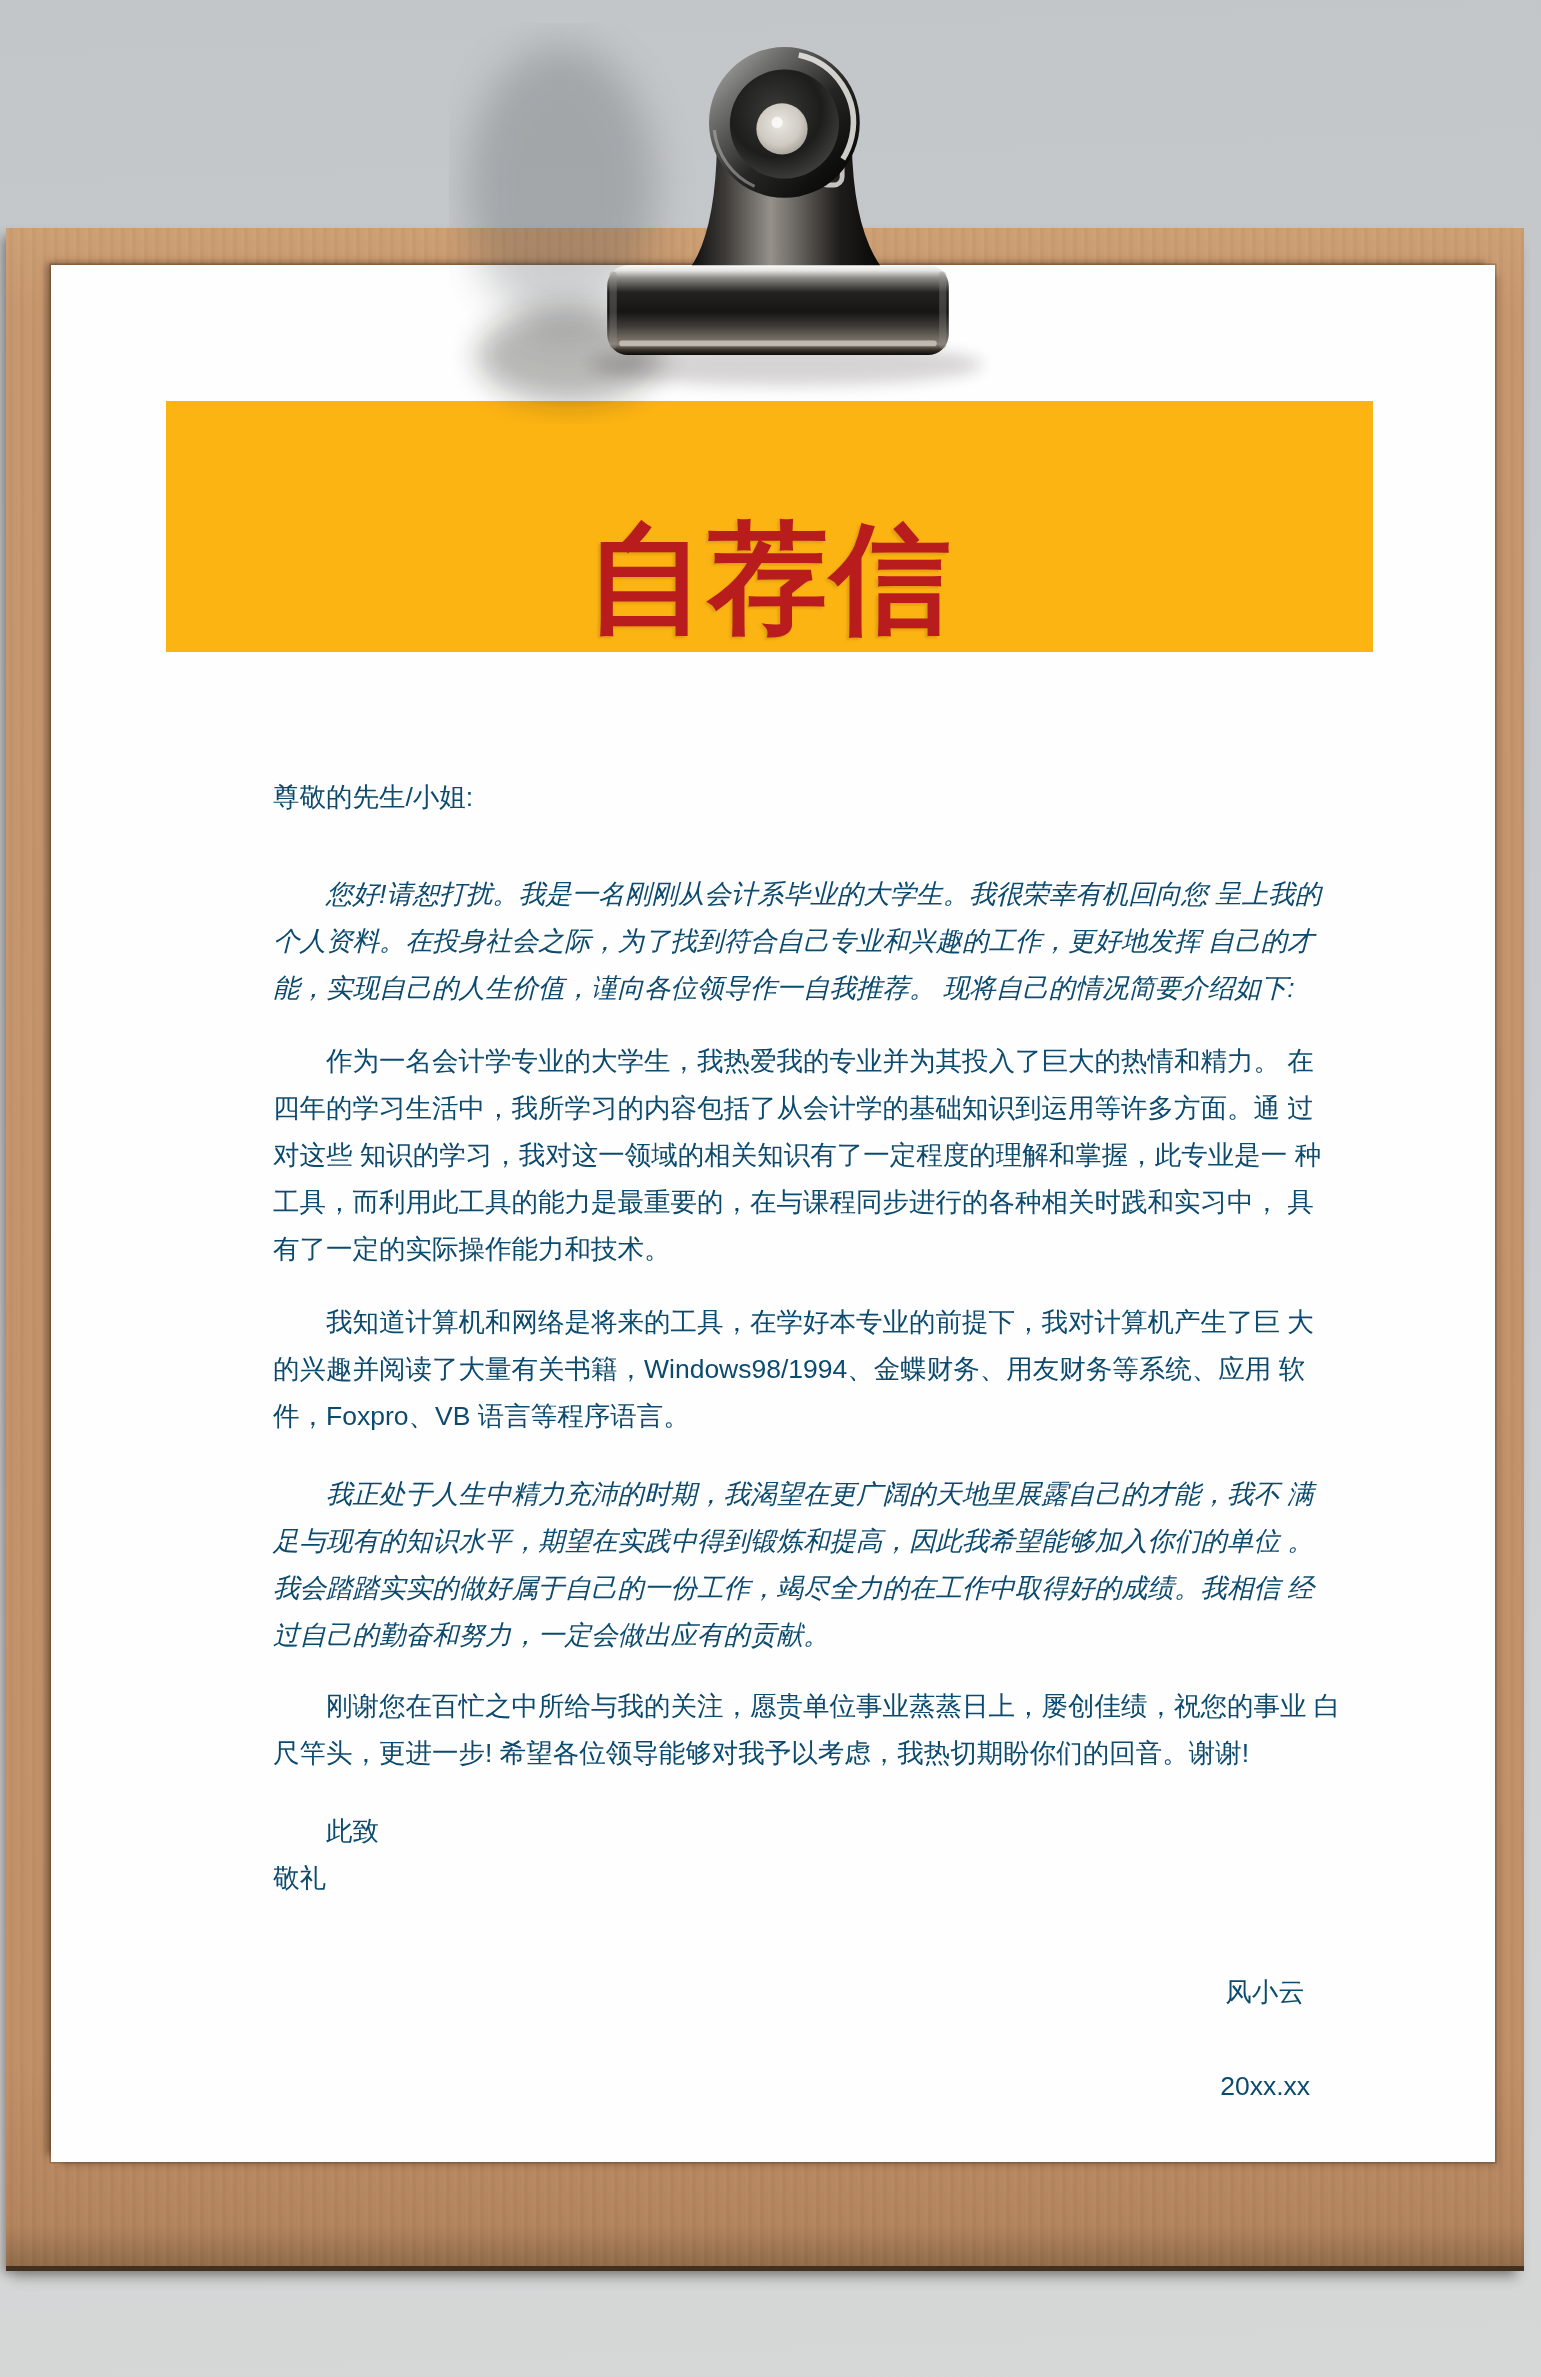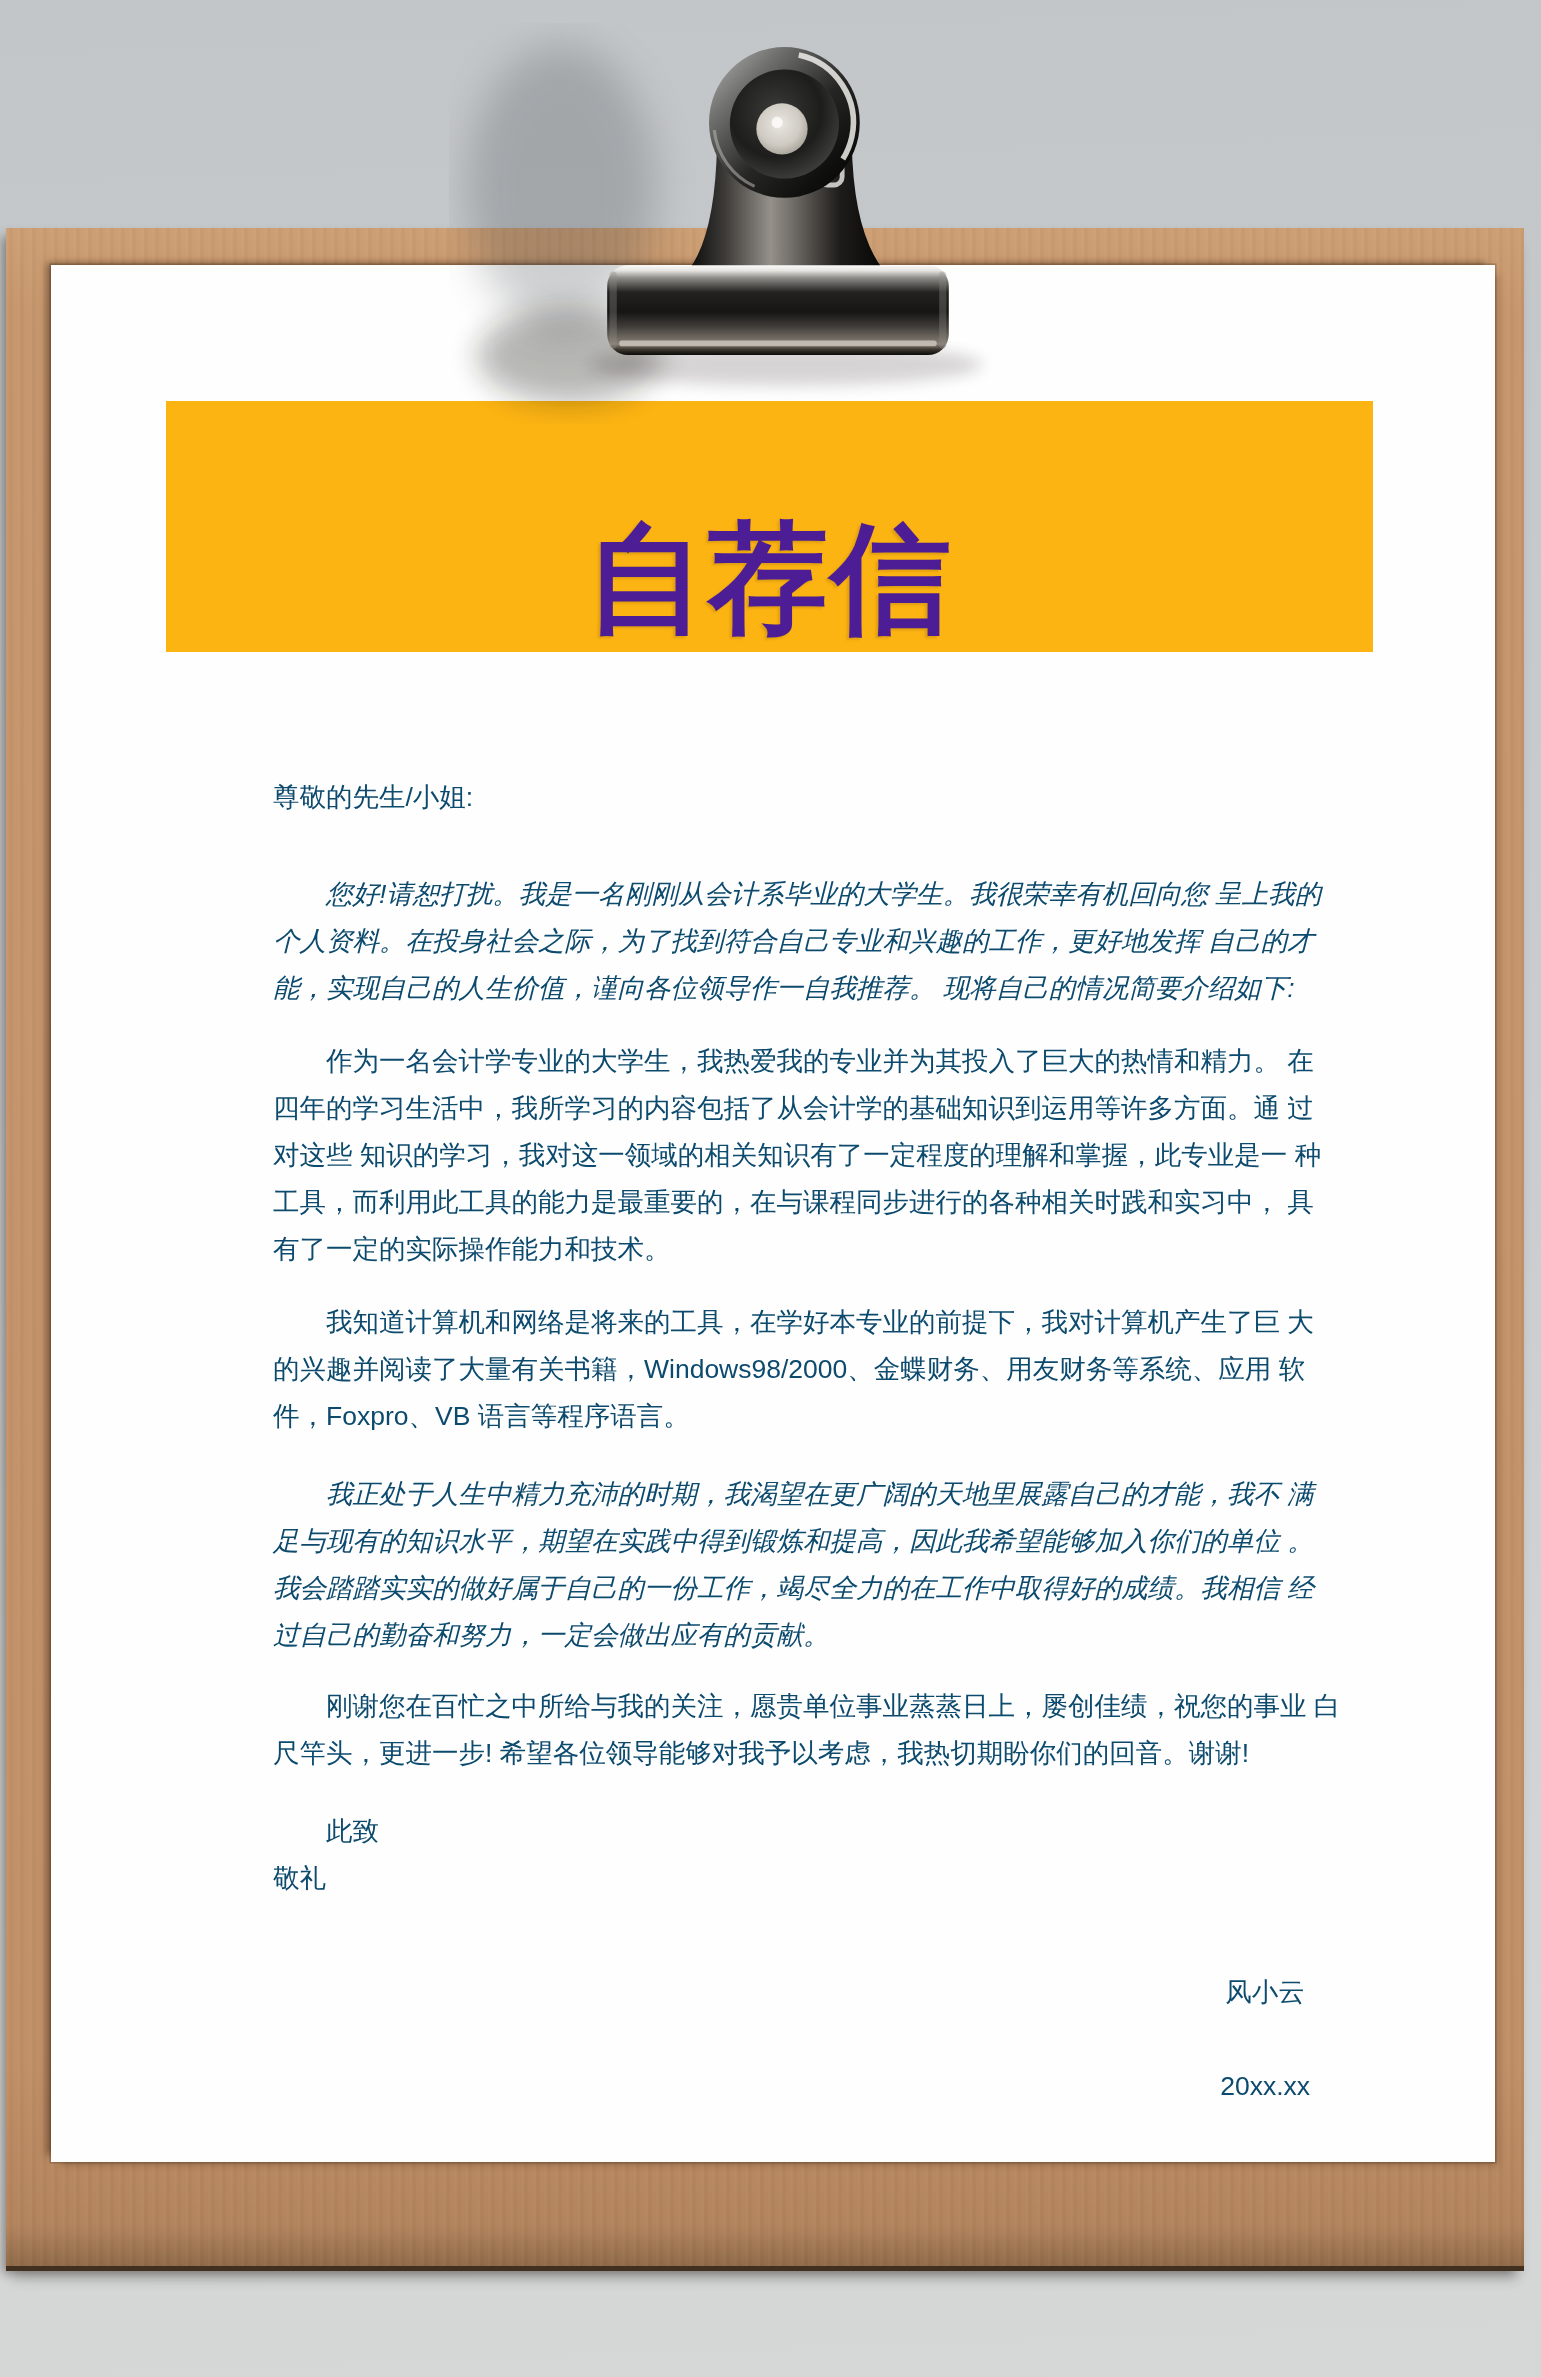--- a/index.html
+++ b/index.html
@@ -21,21 +21,21 @@
   }
   .paper{
     position:absolute;left:51px;top:265px;width:1444px;height:1897px;background:#fefefe;
     box-shadow:0 0 0 1.6px rgba(86,58,34,0.30),-6.4px -4.8px 7.2px -2.4px rgba(58,38,22,0.55),6.4px 5.6px 7.2px -4px rgba(58,38,22,0.35);
   }
   .banner{
     position:absolute;left:115px;top:136px;width:1207px;height:251px;background:#fcb413;
     display:flex;align-items:flex-end;justify-content:center;
   }
   .banner-title{
-    font-size:120px;line-height:1;color:#4c1d95;font-weight:700;letter-spacing:2.4px;
+    font-size:120px;line-height:1;color:#b91c1c;font-weight:700;letter-spacing:2.4px;
     padding-bottom:14.4px;text-shadow:-2.4px 2.4px 2.4px rgba(150,105,10,0.28);
   }
   .letter{
     position:absolute;left:222px;top:509px;width:1132px;
     font-size:26.5px;line-height:47px;color:#0c4a6e;
   }
   .para{white-space:pre-line;text-indent:2em;margin:0;}
   .greeting{white-space:pre-line;margin:0;}
   .p1{margin-top:50px;font-style:italic;} .p2{margin-top:26px;} .p3{margin-top:26px;}
   .p4{margin-top:31px;font-style:italic;} .p5{margin-top:24px;}
@@ -61,21 +61,21 @@
       <p class="greeting">尊敬的先生/小姐:</p>
       <p class="para p1">您好!请恕打扰。我是一名刚刚从会计系毕业的大学生。我很荣幸有机回向您 呈上我的
 个人资料。在投身社会之际，为了找到符合自己专业和兴趣的工作，更好地发挥 自己的才
 能，实现自己的人生价值，谨向各位领导作一自我推荐。 现将自己的情况简要介绍如下:</p>
       <p class="para p2">作为一名会计学专业的大学生，我热爱我的专业并为其投入了巨大的热情和精力。 在
 四年的学习生活中，我所学习的内容包括了从会计学的基础知识到运用等许多方面。通 过
 对这些 知识的学习，我对这一领域的相关知识有了一定程度的理解和掌握，此专业是一 种
 工具，而利用此工具的能力是最重要的，在与课程同步进行的各种相关时践和实习中， 具
 有了一定的实际操作能力和技术。</p>
       <p class="para p3">我知道计算机和网络是将来的工具，在学好本专业的前提下，我对计算机产生了巨 大
-的兴趣并阅读了大量有关书籍，Windows98/2000、金蝶财务、用友财务等系统、应用 软
+的兴趣并阅读了大量有关书籍，Windows98/1994、金蝶财务、用友财务等系统、应用 软
 件，Foxpro、VB 语言等程序语言。</p>
       <p class="para p4">我正处于人生中精力充沛的时期，我渴望在更广阔的天地里展露自己的才能，我不 满
 足与现有的知识水平，期望在实践中得到锻炼和提高，因此我希望能够加入你们的单位 。
 我会踏踏实实的做好属于自己的一份工作，竭尽全力的在工作中取得好的成绩。我相信 经
 过自己的勤奋和努力，一定会做出应有的贡献。</p>
       <p class="para p5">刚谢您在百忙之中所给与我的关注，愿贵单位事业蒸蒸日上，屡创佳绩，祝您的事业 白
 尺竿头，更进一步! 希望各位领导能够对我予以考虑，我热切期盼你们的回音。谢谢!</p>
       <p class="closing">此致
 敬礼</p>
       <div class="signature">

